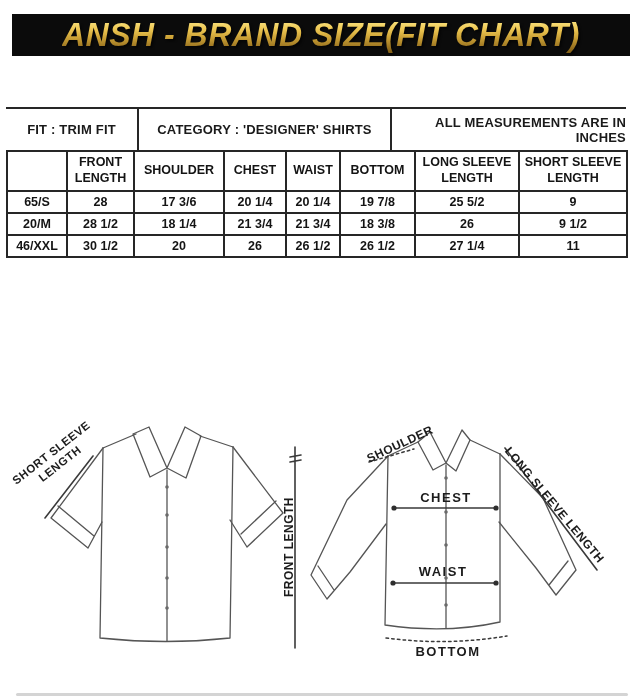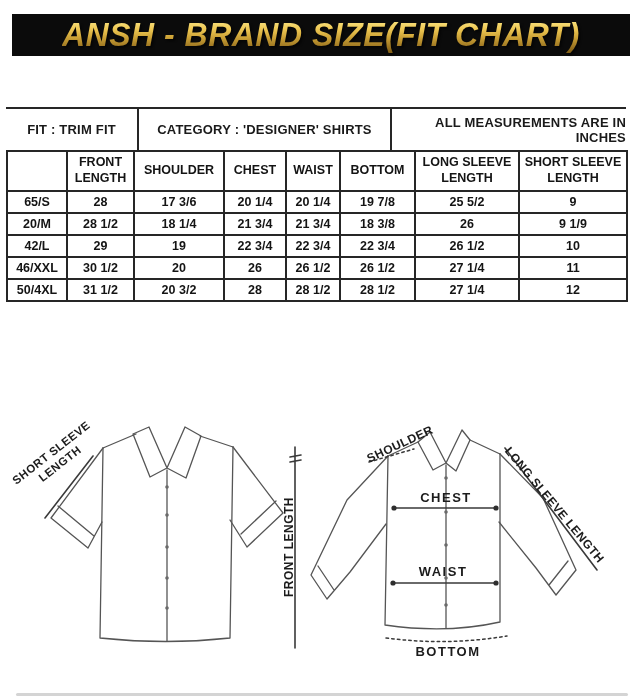--- a/index.html
+++ b/index.html
@@ -119,52 +119,32 @@
             <td>9</td>
           </tr>
           <tr>
             <th>20/M</th>
             <td>28 1/2</td>
             <td>18 1/4</td>
             <td>21 3/4</td>
             <td>21 3/4</td>
             <td>18 3/8</td>
             <td>26</td>
-            <td>9 1/9</td>
-          </tr>
-          <tr>
-            <th>42/L</th>
-            <td>29</td>
-            <td>19</td>
-            <td>22 3/4</td>
-            <td>22 3/4</td>
-            <td>22 3/4</td>
-            <td>26 1/2</td>
-            <td>10</td>
+            <td>9 1/2</td>
           </tr>
           <tr>
             <th>46/XXL</th>
             <td>30 1/2</td>
             <td>20</td>
             <td>26</td>
             <td>26 1/2</td>
             <td>26 1/2</td>
             <td>27 1/4</td>
             <td>11</td>
           </tr>
-          <tr>
-            <th>50/4XL</th>
-            <td>31 1/2</td>
-            <td>20 3/2</td>
-            <td>28</td>
-            <td>28 1/2</td>
-            <td>28 1/2</td>
-            <td>27 1/4</td>
-            <td>12</td>
-          </tr>
         </tbody>
     </table>
   </div>
 
   <svg class="diagram-svg" viewBox="0 400 636 300" aria-hidden="true">
 
     <g>
 
       <path class="shirt-line" d="M 103 448 L 136 434 M 200 436 L 233 447"></path>
 

